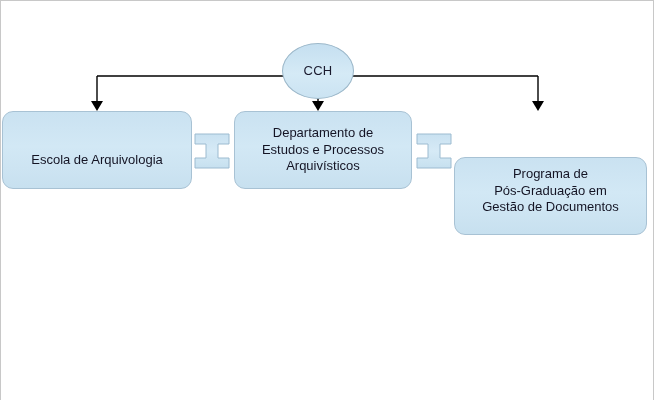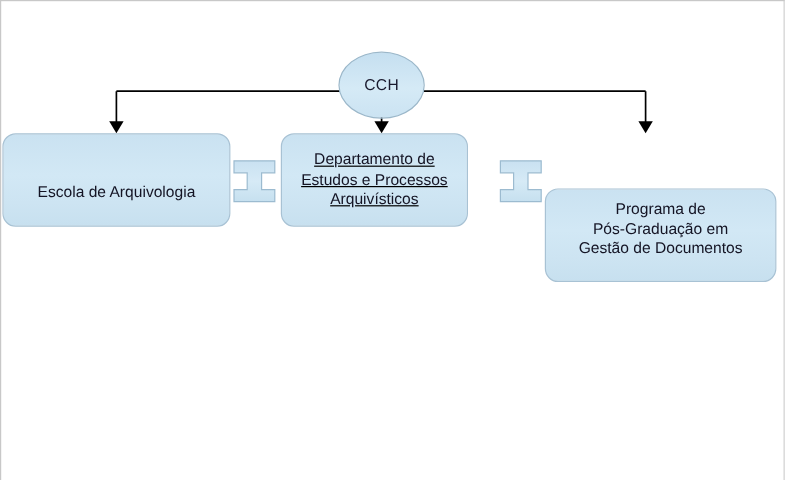--- a/index.html
+++ b/index.html
@@ -69,21 +69,21 @@
   .node-box .label {
     font-size: 13px;
     color: #141424;
     line-height: 1.28;
     text-align: center;
     padding: 0 6px;
     white-space: pre-line;
   }
   #node-escola        { left: 1px;   width: 190px; }
   #node-escola .label { align-self: flex-end; margin-bottom: 19px; }
-  #node-departamento  { left: 233px; width: 156px; text-decoration: underline; }
+  #node-departamento  { left: 233px; width: 178px; }
   #node-programa      { left: 453px; width: 193px; margin-top: 46px; }
   #node-programa .label {
     align-self: flex-start;
     margin-top: 8px;
   }
 </style>
 </head>
 <body>
 
 <div id="canvas">

